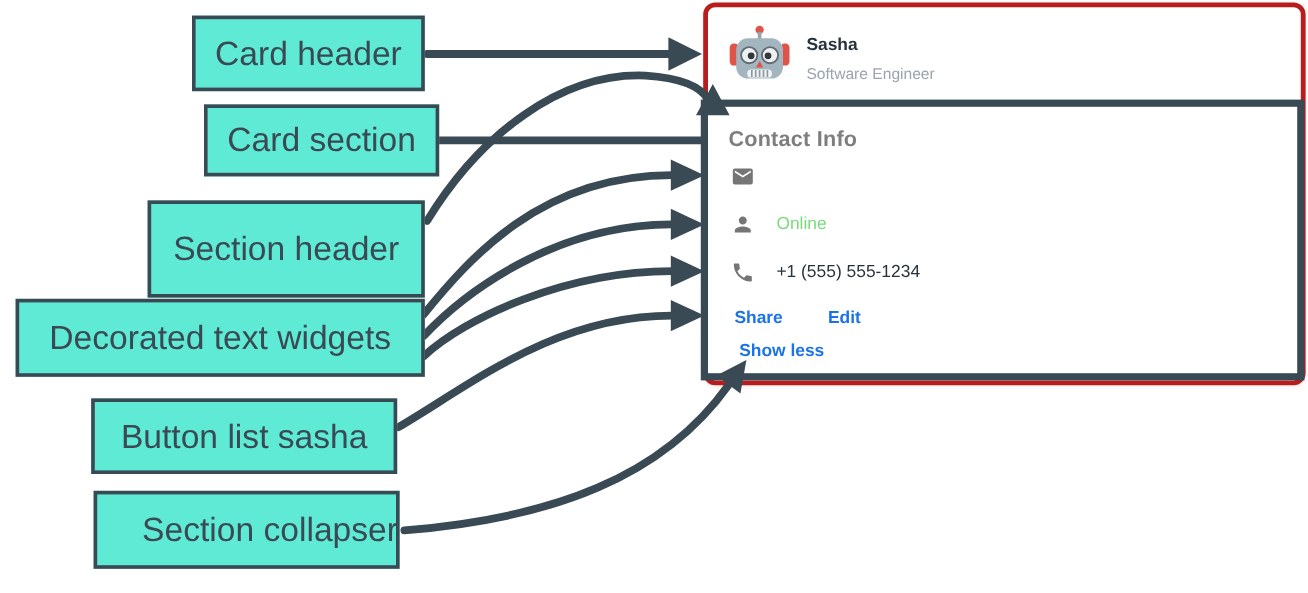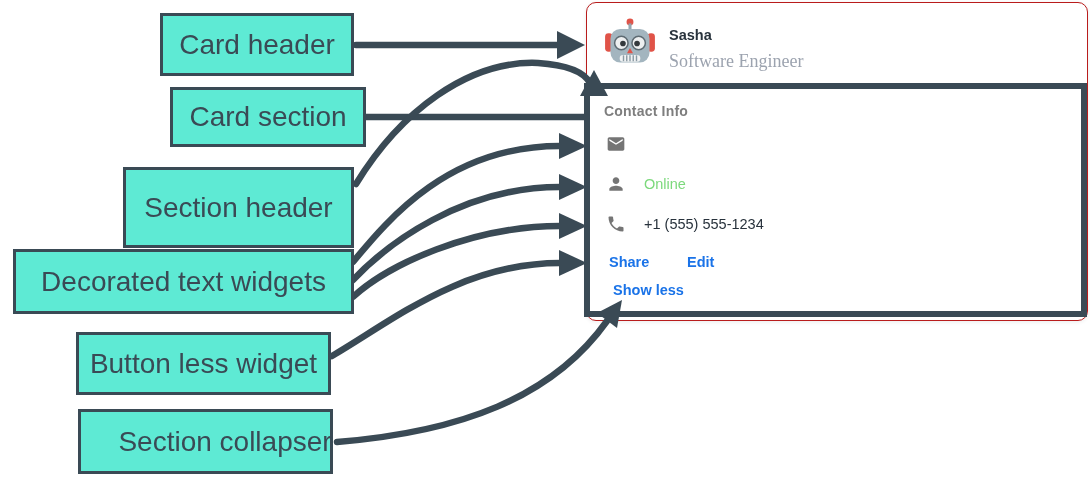--- a/index.html
+++ b/index.html
@@ -16,31 +16,31 @@
   .label-box span{
     color:#3A4A55;font-size:28px;line-height:1;white-space:nowrap;
   }
   
   svg.arrows{position:absolute;left:0;top:0;z-index:3;pointer-events:none;}
   svg.arrows path{stroke:#3A4A55;stroke-width:6.5;fill:none;stroke-linecap:round;}
   svg.arrows polygon{fill:#3A4A55;stroke:none;}
   
   .card{
     position:absolute;left:586px;top:2px;width:502px;height:319px;
-    box-sizing:border-box;background:#fff;border:1px solid #b91c1c;border-radius:10px;
+    box-sizing:border-box;background:#fff;border:4px solid #b91c1c;border-radius:10px;
     box-shadow:0 1px 4px rgba(0,0,0,0.08);z-index:1;
   }
   .section-outline{
     position:absolute;left:584px;top:83px;width:503px;height:234px;
     box-sizing:border-box;border:6px solid #3A4A55;z-index:2;background:transparent;
   }
   .avatar{position:absolute;left:17px;top:14px;width:52px;height:52px;}
   .name{position:absolute;left:82px;top:24px;font-size:14.5px;font-weight:700;color:#28323C;}
-  .subtitle{position:absolute;left:82px;top:48px;font-size:18px;color:#9CA3AF;font-family:Liberation Serif, serif;}
-  .section-title{position:absolute;left:17px;top:100px;font-size:14px;font-weight:700;color:#7E7E7E;letter-spacing:0.2px;}
+  .subtitle{position:absolute;left:82px;top:48px;font-size:13px;color:#9CA3AF;}
+  .section-title{position:absolute;left:17px;top:100px;font-size:18px;font-weight:700;color:#7E7E7E;letter-spacing:0.2px;}
   .row{position:absolute;left:19px;display:flex;align-items:center;}
   .row .ricon{width:20px;height:20px;display:inline-flex;align-items:center;justify-content:center;}
   .row .rtext{margin-left:18px;font-size:14.5px;color:#28323C;}
   .row .rtext.green{color:#7CD97C;}
   .linkbtn{color:#1A73E8;font-size:14.5px;font-weight:700;cursor:pointer;}
   .btn-share{position:absolute;left:22px;top:251px;}
   .btn-edit{position:absolute;left:100px;top:251px;}
   .collapser{position:absolute;left:26px;top:279px;}
 </style>
 </head>
@@ -139,19 +139,19 @@
   <div class="label-box" style="left:158px;top:87px;width:196px;height:60px;margin-left:12px;">
     <span>Card section</span>
   </div>
   <div class="label-box" style="left:123px;top:167px;width:231px;height:81px;">
     <span>Section header</span>
   </div>
   <div class="label-box" style="left:13px;top:249px;width:341px;height:65px;">
     <span>Decorated text widgets</span>
   </div>
   <div class="label-box" style="left:76px;top:332px;width:255px;height:63px;">
-    <span>Button less widget</span>
+    <span>Button list sasha</span>
   </div>
   <div class="label-box" style="left:78px;top:409px;width:255px;height:65px;padding-left:39px;">
     <span>Section collapser</span>
   </div>
 
 </div>
 
 </body></html>

